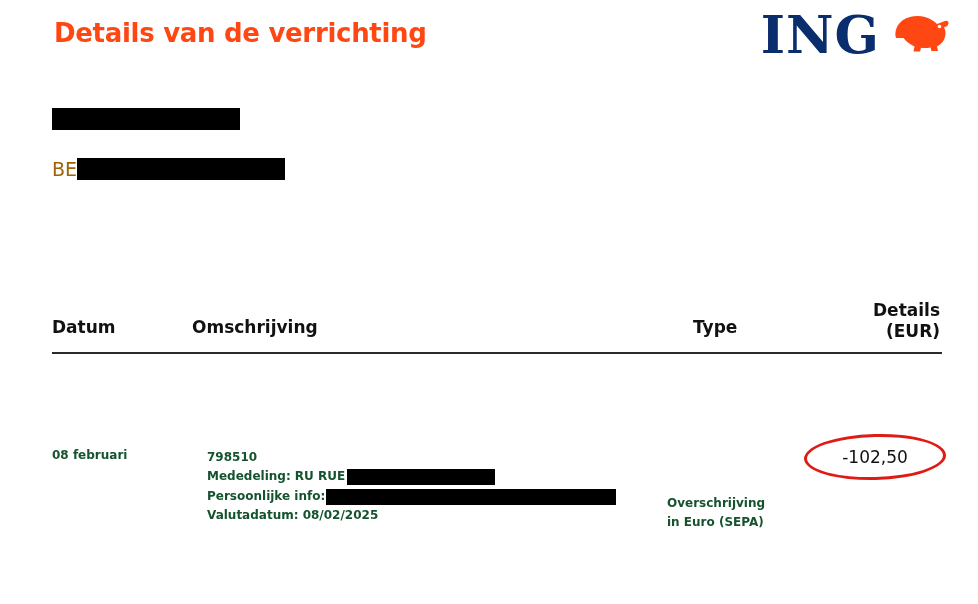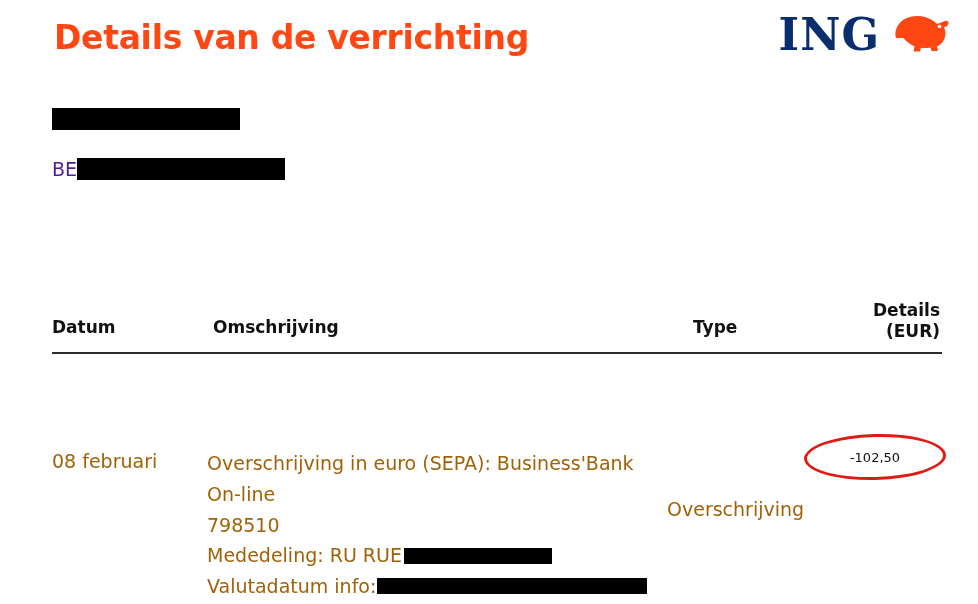--- a/index.html
+++ b/index.html
@@ -20,38 +20,38 @@
     position: relative;
     width: 978px;
     height: 604px;
   }
 
   
   .doc-title {
     position: absolute;
     left: 54px;
     top: 18px;
-    font-size: 33px;
+    font-size: 26px;
     font-weight: bold;
     color: #ff4713;
     letter-spacing: -0.3px;
     white-space: nowrap;
   }
 
   .brand {
     position: absolute;
     right: 26px;
     top: 8px;
     display: flex;
     align-items: center;
     gap: 10px;
   }
   .brand-word {
     font-family: "DejaVu Serif", serif;
-    font-size: 44px;
+    font-size: 52px;
     font-weight: bold;
     color: #0a2d6e;
     letter-spacing: 1px;
     line-height: 1;
   }
   .brand-lion {
     display: block;
   }
 
   
@@ -60,21 +60,21 @@
     left: 52px;
     top: 108px;
   }
   .acct-iban-row {
     position: absolute;
     left: 52px;
     top: 158px;
     display: flex;
     align-items: center;
     font-size: 19px;
-    color: #4c1d95;
+    color: #a16207;
   }
   .redact {
     display: inline-block;
     background: #000000;
     vertical-align: middle;
   }
 
   
   .table {
     position: absolute;
@@ -87,42 +87,43 @@
     height: 72px;
   }
   .th {
     position: absolute;
     font-size: 17px;
     font-weight: bold;
     color: #111111;
     line-height: 1.25;
   }
   .th-datum   { left: 0px;   bottom: 12px; }
-  .th-omschr  { left: 161px; bottom: 12px; }
+  .th-omschr  { left: 140px; bottom: 12px; }
   .th-type    { left: 641px; bottom: 12px; }
   .th-bedrag  { right: 2px;  bottom: 8px; text-align: right; }
 
   .rule {
     position: absolute;
     left: 0;
     top: 74px;
     width: 890px;
     height: 2px;
     background: #2b2b2b;
   }
 
   .tbody {
     position: relative;
     margin-top: 96px;
   }
   .cell {
     position: absolute;
-    font-size: 19px;
+    font-size: 12px;
     line-height: 1.62;
-    color: #a16207;
+    color: #14532d;
+    font-weight: bold;
   }
   .c-date  { left: 0px;   top: 0px; width: 140px; }
   .c-desc  { left: 155px; top: 2px; width: 440px; }
   .c-type  { left: 615px; top: 0px; width: 190px; margin-top: 48px; }
 
   .desc-line {
     white-space: nowrap;
     display: flex;
     align-items: center;
   }
@@ -149,21 +150,21 @@
   }
   .amount {
     position: absolute;
     left: 0;
     top: 0;
     width: 142px;
     height: 46px;
     display: flex;
     align-items: center;
     justify-content: center;
-    font-size: 13px;
+    font-size: 17px;
     color: #111111;
   }
 </style>
 </head>
 <body>
 
 <div class="page">
 
   <div class="doc-title">Details van de verrichting</div>
 
@@ -202,36 +203,36 @@
       <div class="rule"></div>
     </div>
 
     <div class="tbody">
 
       <div class="cell c-date">
         <div>08 februari</div>
       </div>
 
       <div class="cell c-desc">
-        <div class="desc-line wrap">Overschrijving in euro (SEPA): Business'Bank On-line</div>
         <div class="desc-line wrap">798510</div>
         <div class="desc-line">
           <span>Mededeling: RU RUE</span>
           <span class="redact" style="width:148px;height:16px;margin-left:2px;"></span>
         </div>
         <div class="desc-line">
-          <span>Valutadatum info:</span>
+          <span>Persoonlijke info:</span>
           <span class="redact" style="width:290px;height:16px;margin-left:1px;"></span>
         </div>
         <div class="desc-line wrap">Valutadatum: 08/02/2025</div>
 
       </div>
 
       <div class="cell c-type">
         <div>Overschrijving</div>
+        <div>in Euro (SEPA)</div>
       </div>
 
       <div class="amount-wrap">
         <div class="ellipse"></div>
         <div class="amount">-102,50</div>
       </div>
 
     </div>
   </div>
 </div>

